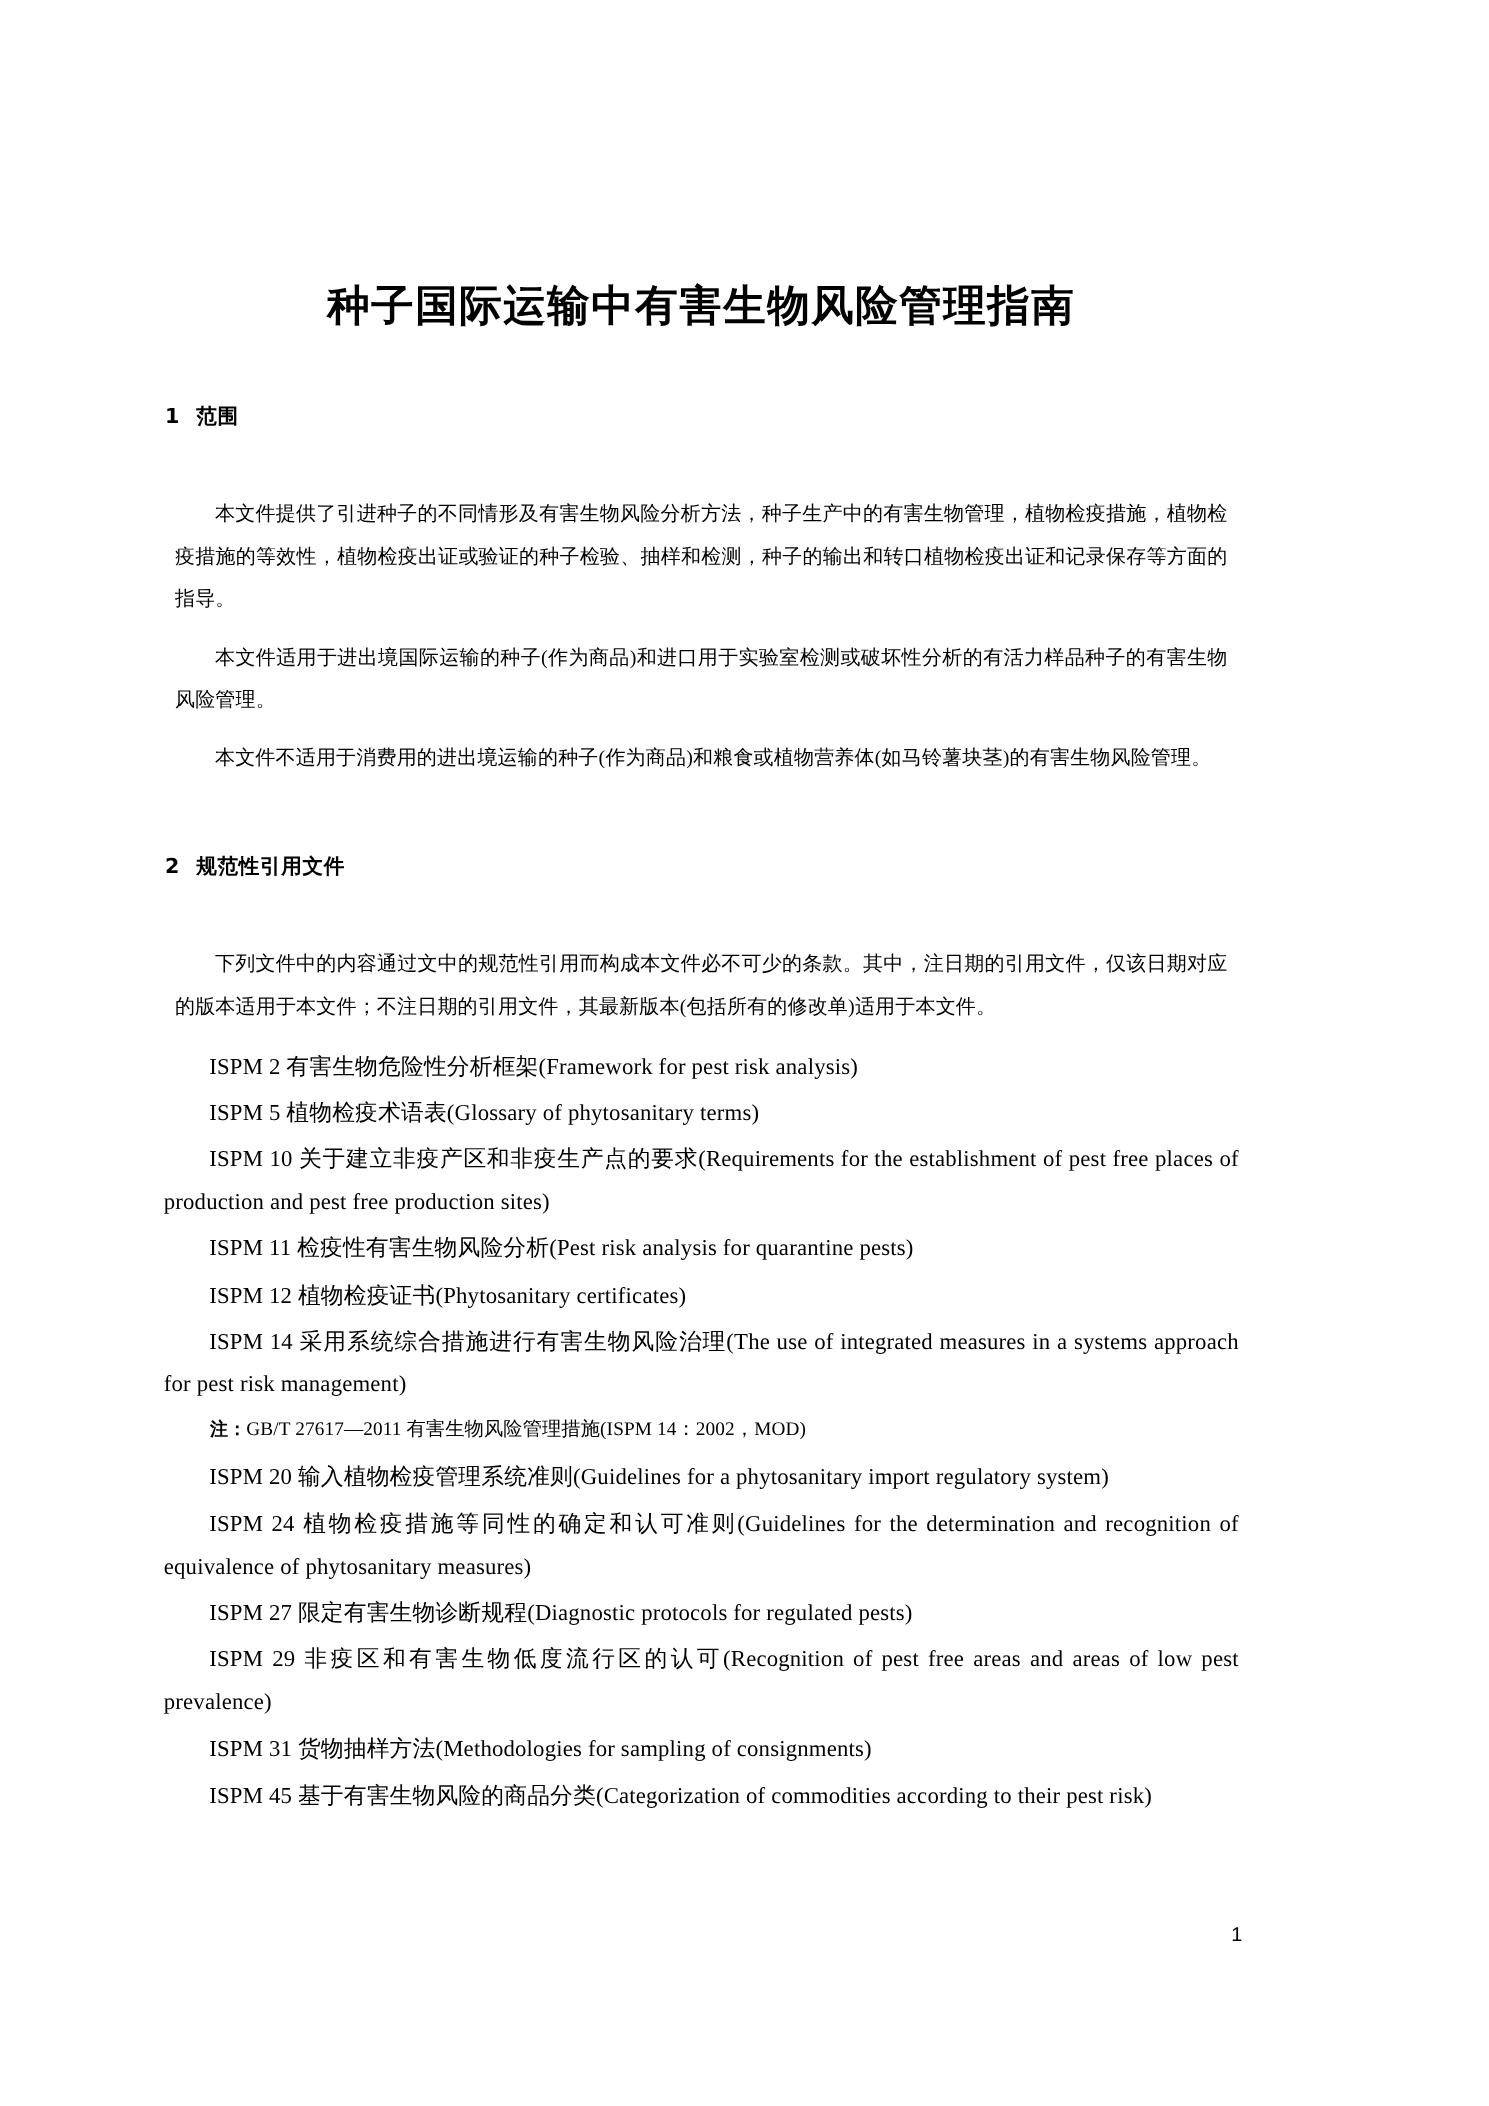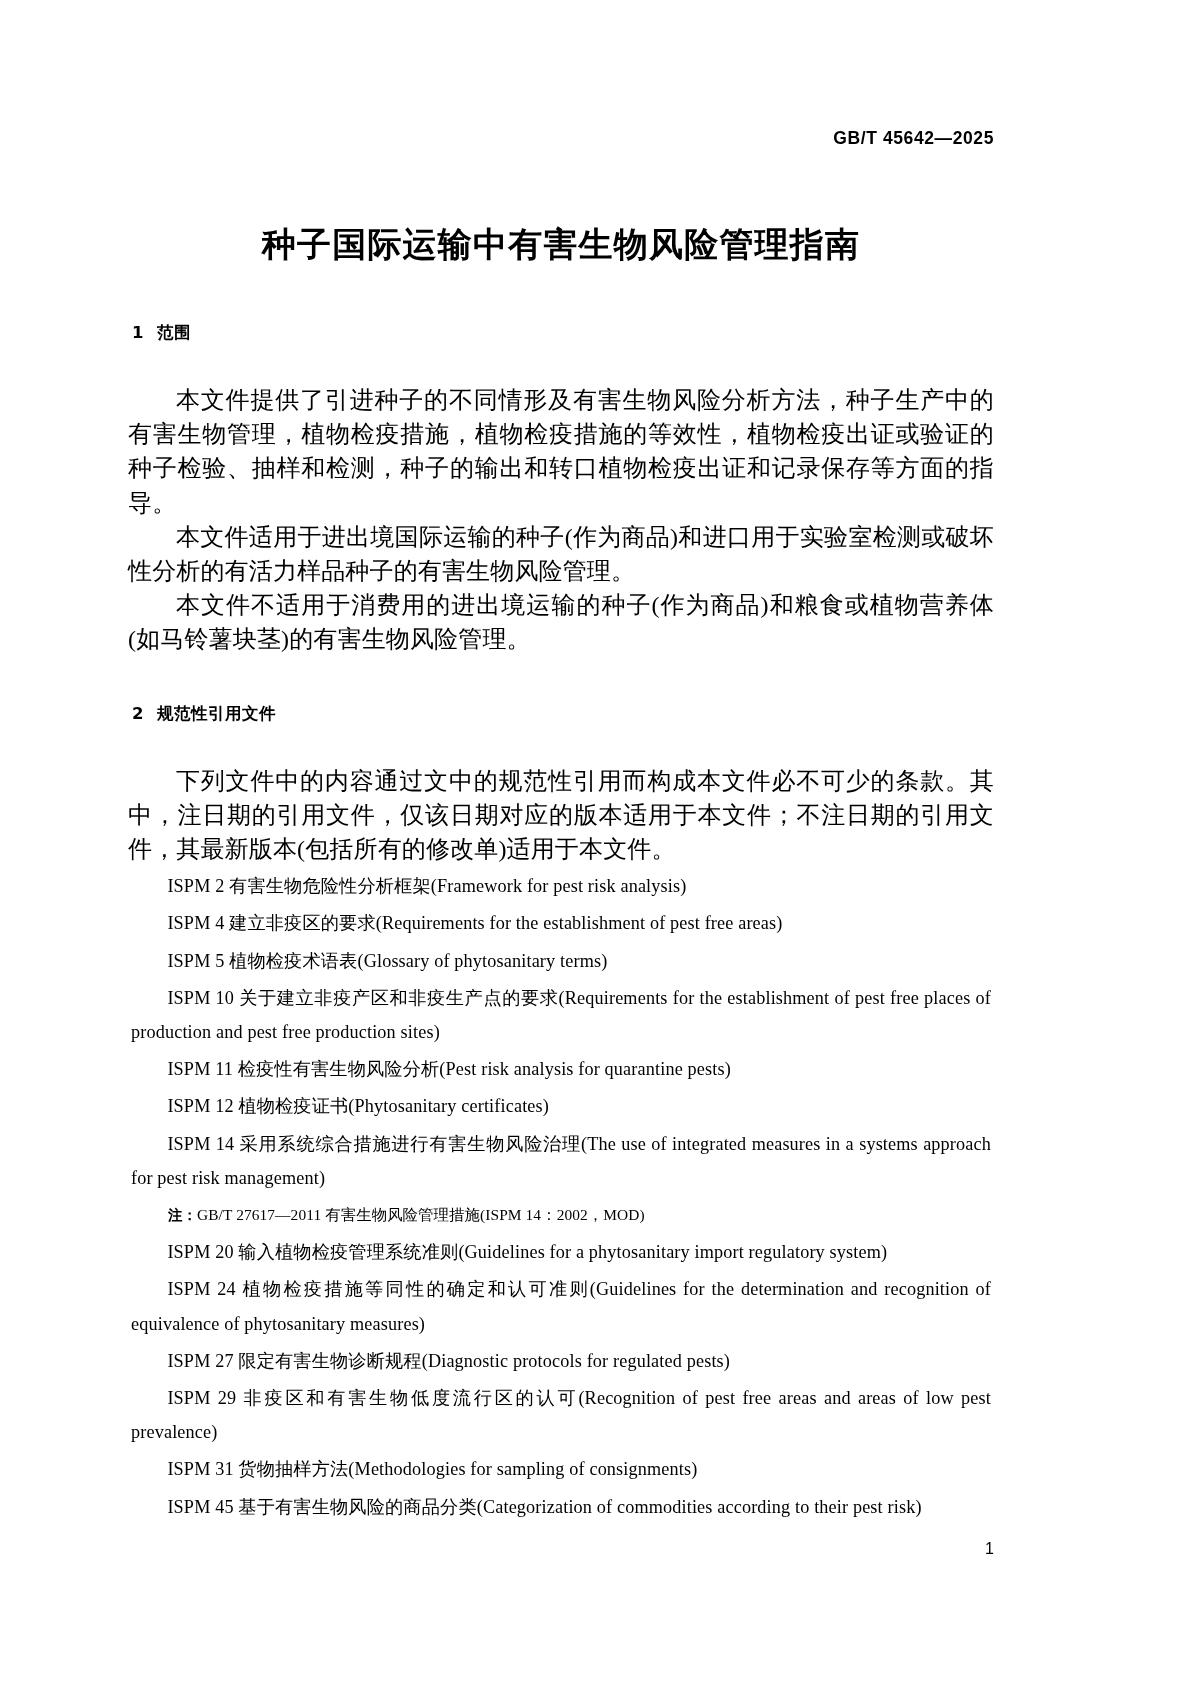--- a/index.html
+++ b/index.html
@@ -66,22 +66,22 @@
     font-weight: 700;
     margin: 4px;
     letter-spacing: 0.5px;
   }
   .clause .cnum { margin-right: 13px; }
 
   .gap-after-heading { height: 35px; }
   .gap-before-heading { height: 42px; }
 
   p.para {
-    margin: 0;
-    font-size: 24px;
+    margin: 12px;
+    font-size: 16px;
     line-height: 34.2px;
     text-align: justify;
     text-justify: inter-ideograph;
     text-indent: 2em;
     letter-spacing: 0.15px;
   }
   p.hang {
     margin: 3px;
     font-size: 18.2px;
     line-height: 34.2px;
@@ -112,23 +112,20 @@
     text-align: right;
     font-family: "Liberation Sans", "DejaVu Sans", sans-serif;
     font-size: 16px;
   }
 </style>
 </head>
 <body>
 
 <div class="page">
 
-  <div class="header">
-    <span>GB/T 45642—2025</span>
-  </div>
 
   <div class="doc-title">种子国际运输中有害生物风险管理指南</div>
 
   <div class="body">
 
     <h2 class="clause">
       <span class="cnum">1</span><span>范围</span>
     </h2>
     <div class="gap-after-heading"></div>
 
@@ -138,21 +135,20 @@
 
     <div class="gap-before-heading"></div>
     <h2 class="clause">
       <span class="cnum">2</span><span>规范性引用文件</span>
     </h2>
     <div class="gap-after-heading"></div>
 
     <p class="para">下列文件中的内容通过文中的规范性引用而构成本文件必不可少的条款。其中，注日期的引用文件，仅该日期对应的版本适用于本文件；不注日期的引用文件，其最新版本(包括所有的修改单)适用于本文件。</p>
 
     <p class="hang">ISPM 2 有害生物危险性分析框架(Framework for pest risk analysis)</p>
-    <p class="hang">ISPM 4 建立非疫区的要求(Requirements for the establishment of pest free areas)</p>
     <p class="hang">ISPM 5 植物检疫术语表(Glossary of phytosanitary terms)</p>
     <p class="hang">ISPM 10 关于建立非疫产区和非疫生产点的要求(Requirements for the establishment of pest free places of production and pest free production sites)</p>
     <p class="hang">ISPM 11 检疫性有害生物风险分析(Pest risk analysis for quarantine pests)</p>
     <p class="hang">ISPM 12 植物检疫证书(Phytosanitary certificates)</p>
     <p class="hang">ISPM 14 采用系统综合措施进行有害生物风险治理(The use of integrated measures in a systems approach for pest risk management)</p>
 
     <p class="note">
       <span class="notelabel">注：</span><span>GB/T 27617—2011 有害生物风险管理措施(ISPM 14：2002，MOD)</span>
     </p>
 

